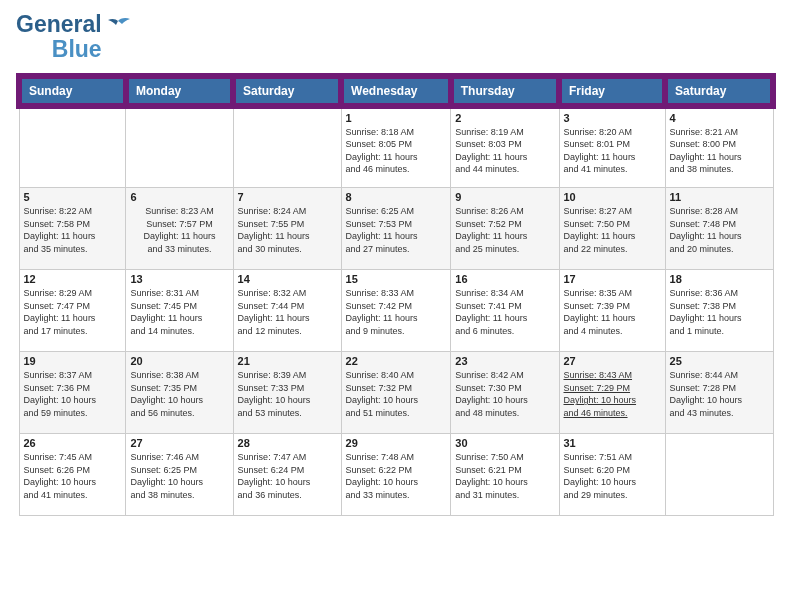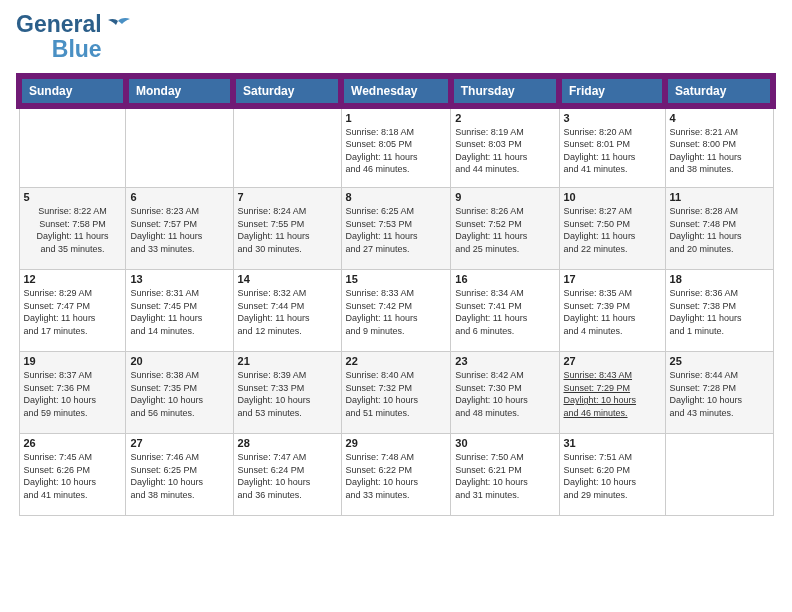--- a/index.html
+++ b/index.html
@@ -146,28 +146,28 @@
             <span class="day-num">4</span>
             <div class="day-info" style="white-space: pre-line;">Sunrise: 8:21 AM
 Sunset: 8:00 PM
 Daylight: 11 hours
 and 38 minutes.</div>
           </td>
         </tr>
         <tr>
           <td>
             <span class="day-num">5</span>
-            <div class="day-info" style="white-space: pre-line; text-align: center;">Sunrise: 8:22 AM
+            <div class="day-info" style="white-space: pre-line;">Sunrise: 8:22 AM
 Sunset: 7:58 PM
 Daylight: 11 hours
 and 35 minutes.</div>
           </td>
           <td>
             <span class="day-num">6</span>
-            <div class="day-info" style="white-space: pre-line;">Sunrise: 8:23 AM
+            <div class="day-info" style="white-space: pre-line; text-align: center;">Sunrise: 8:23 AM
 Sunset: 7:57 PM
 Daylight: 11 hours
 and 33 minutes.</div>
           </td>
           <td>
             <span class="day-num">7</span>
             <div class="day-info" style="white-space: pre-line;">Sunrise: 8:24 AM
 Sunset: 7:55 PM
 Daylight: 11 hours
 and 30 minutes.</div>

